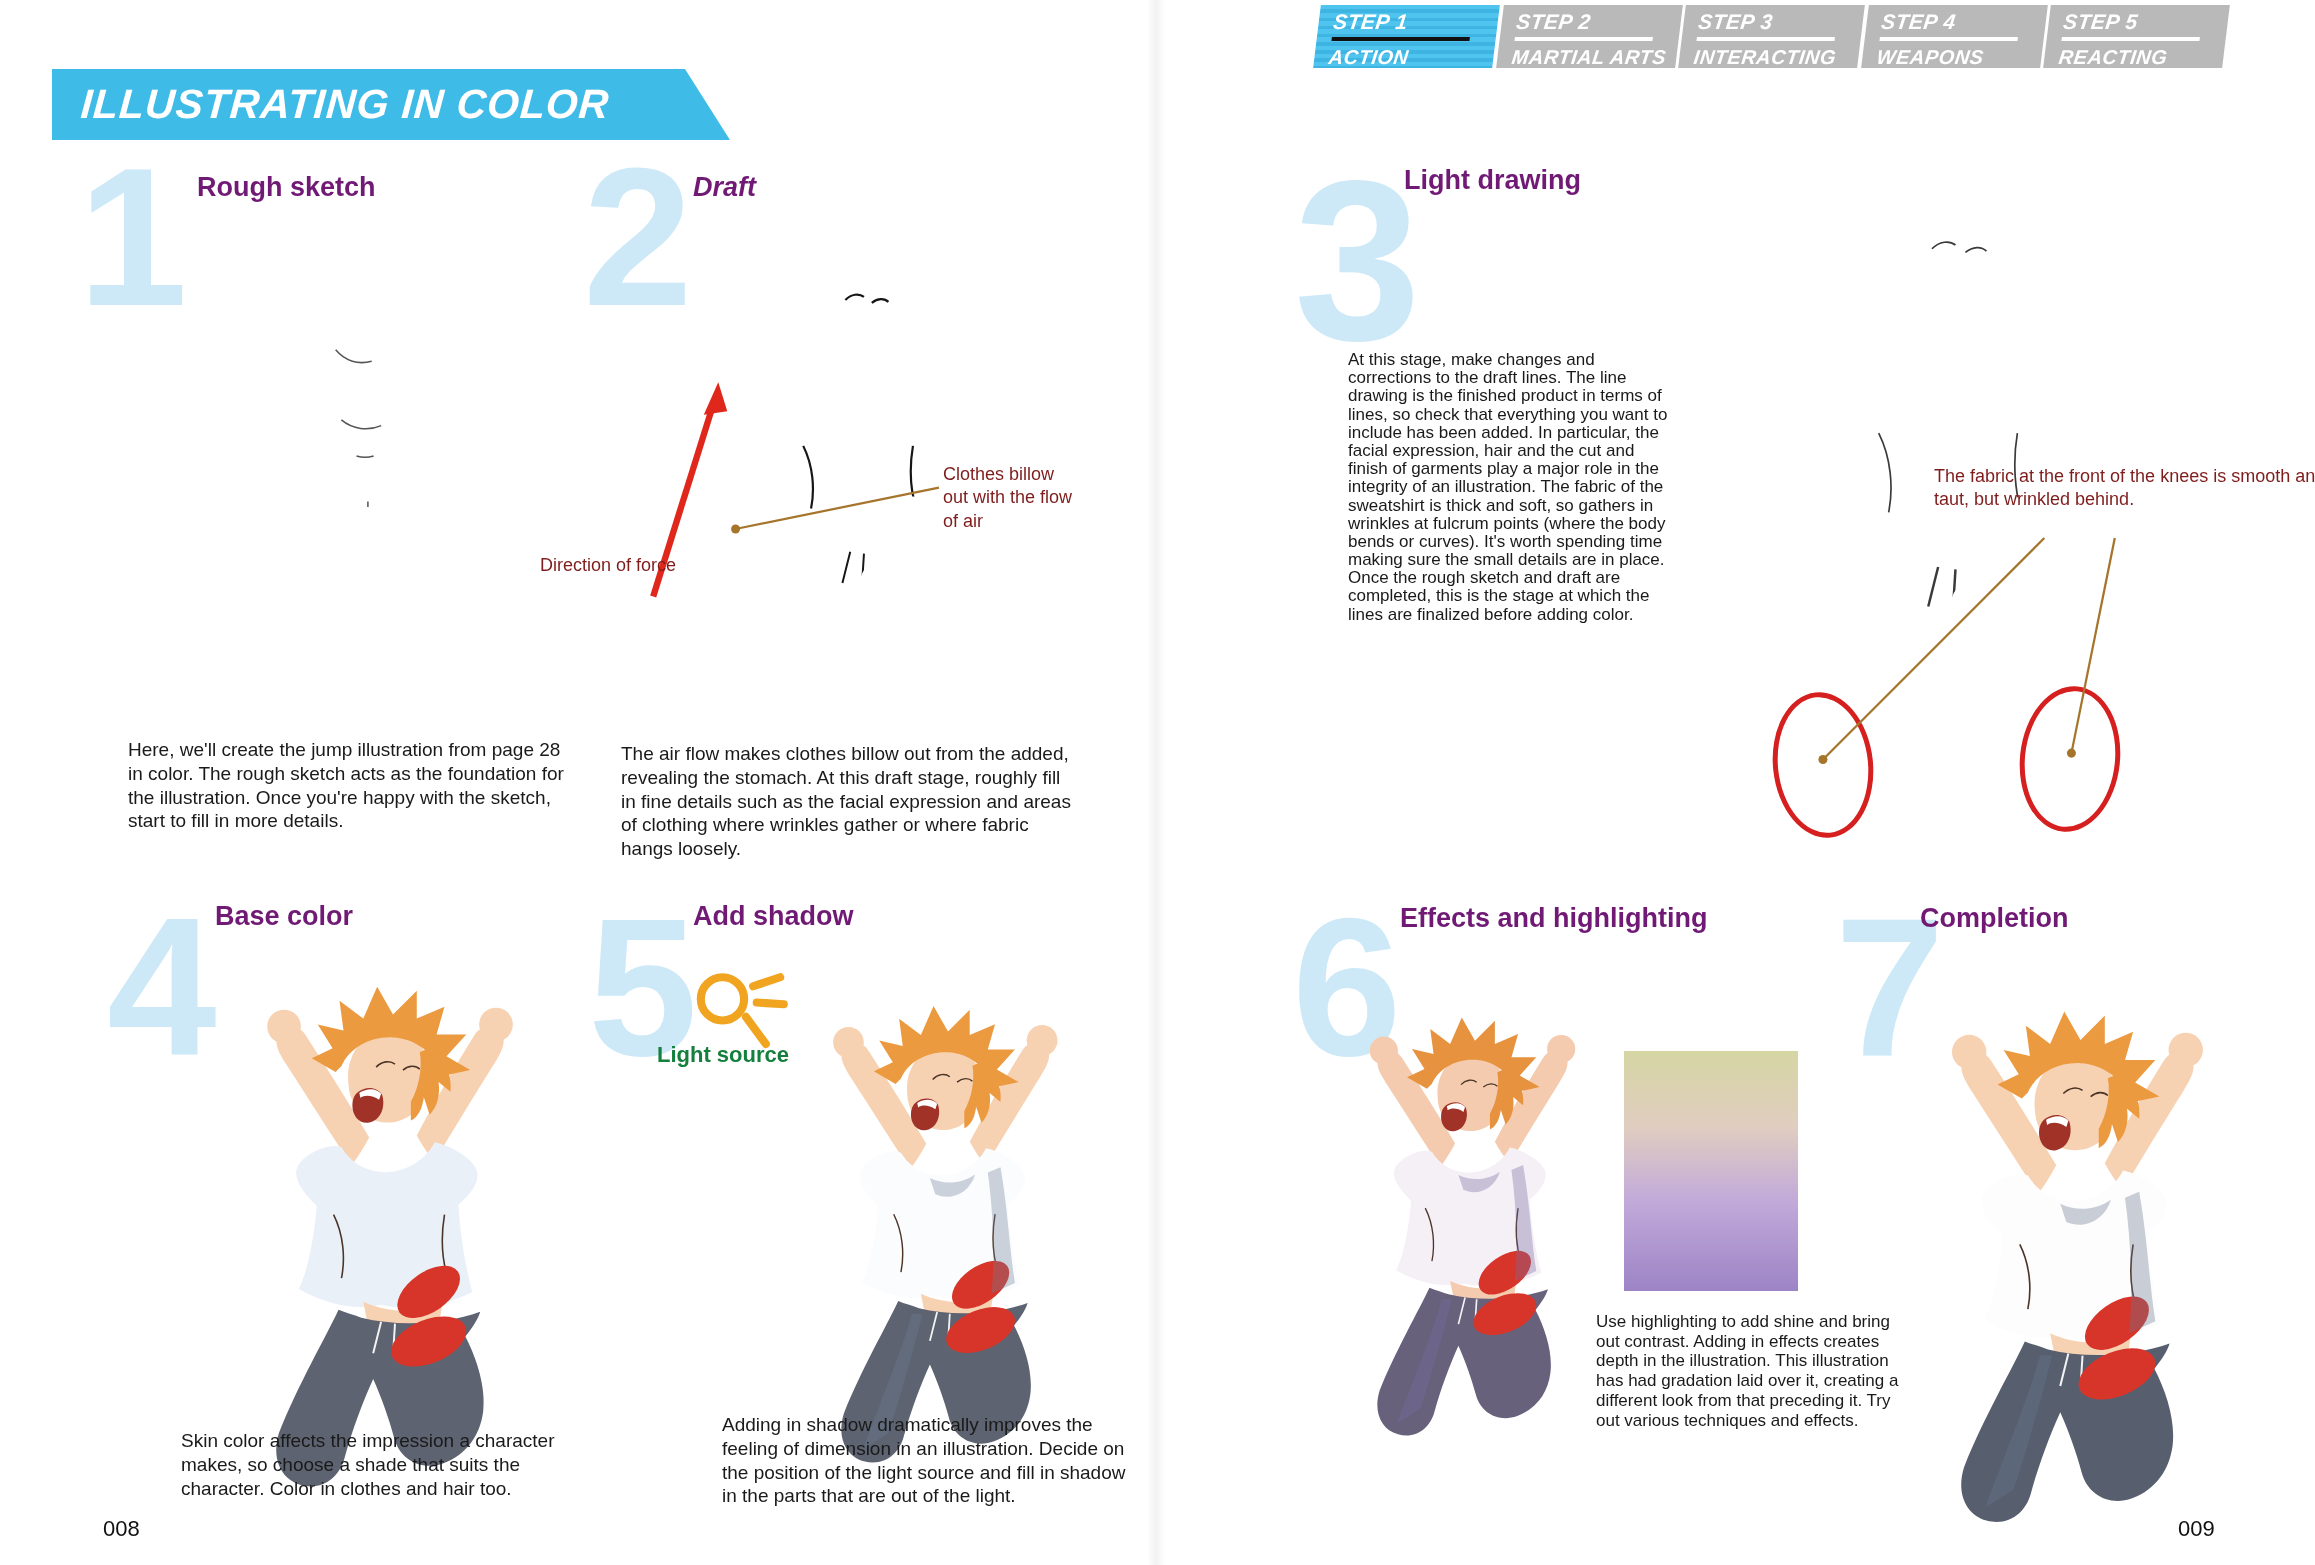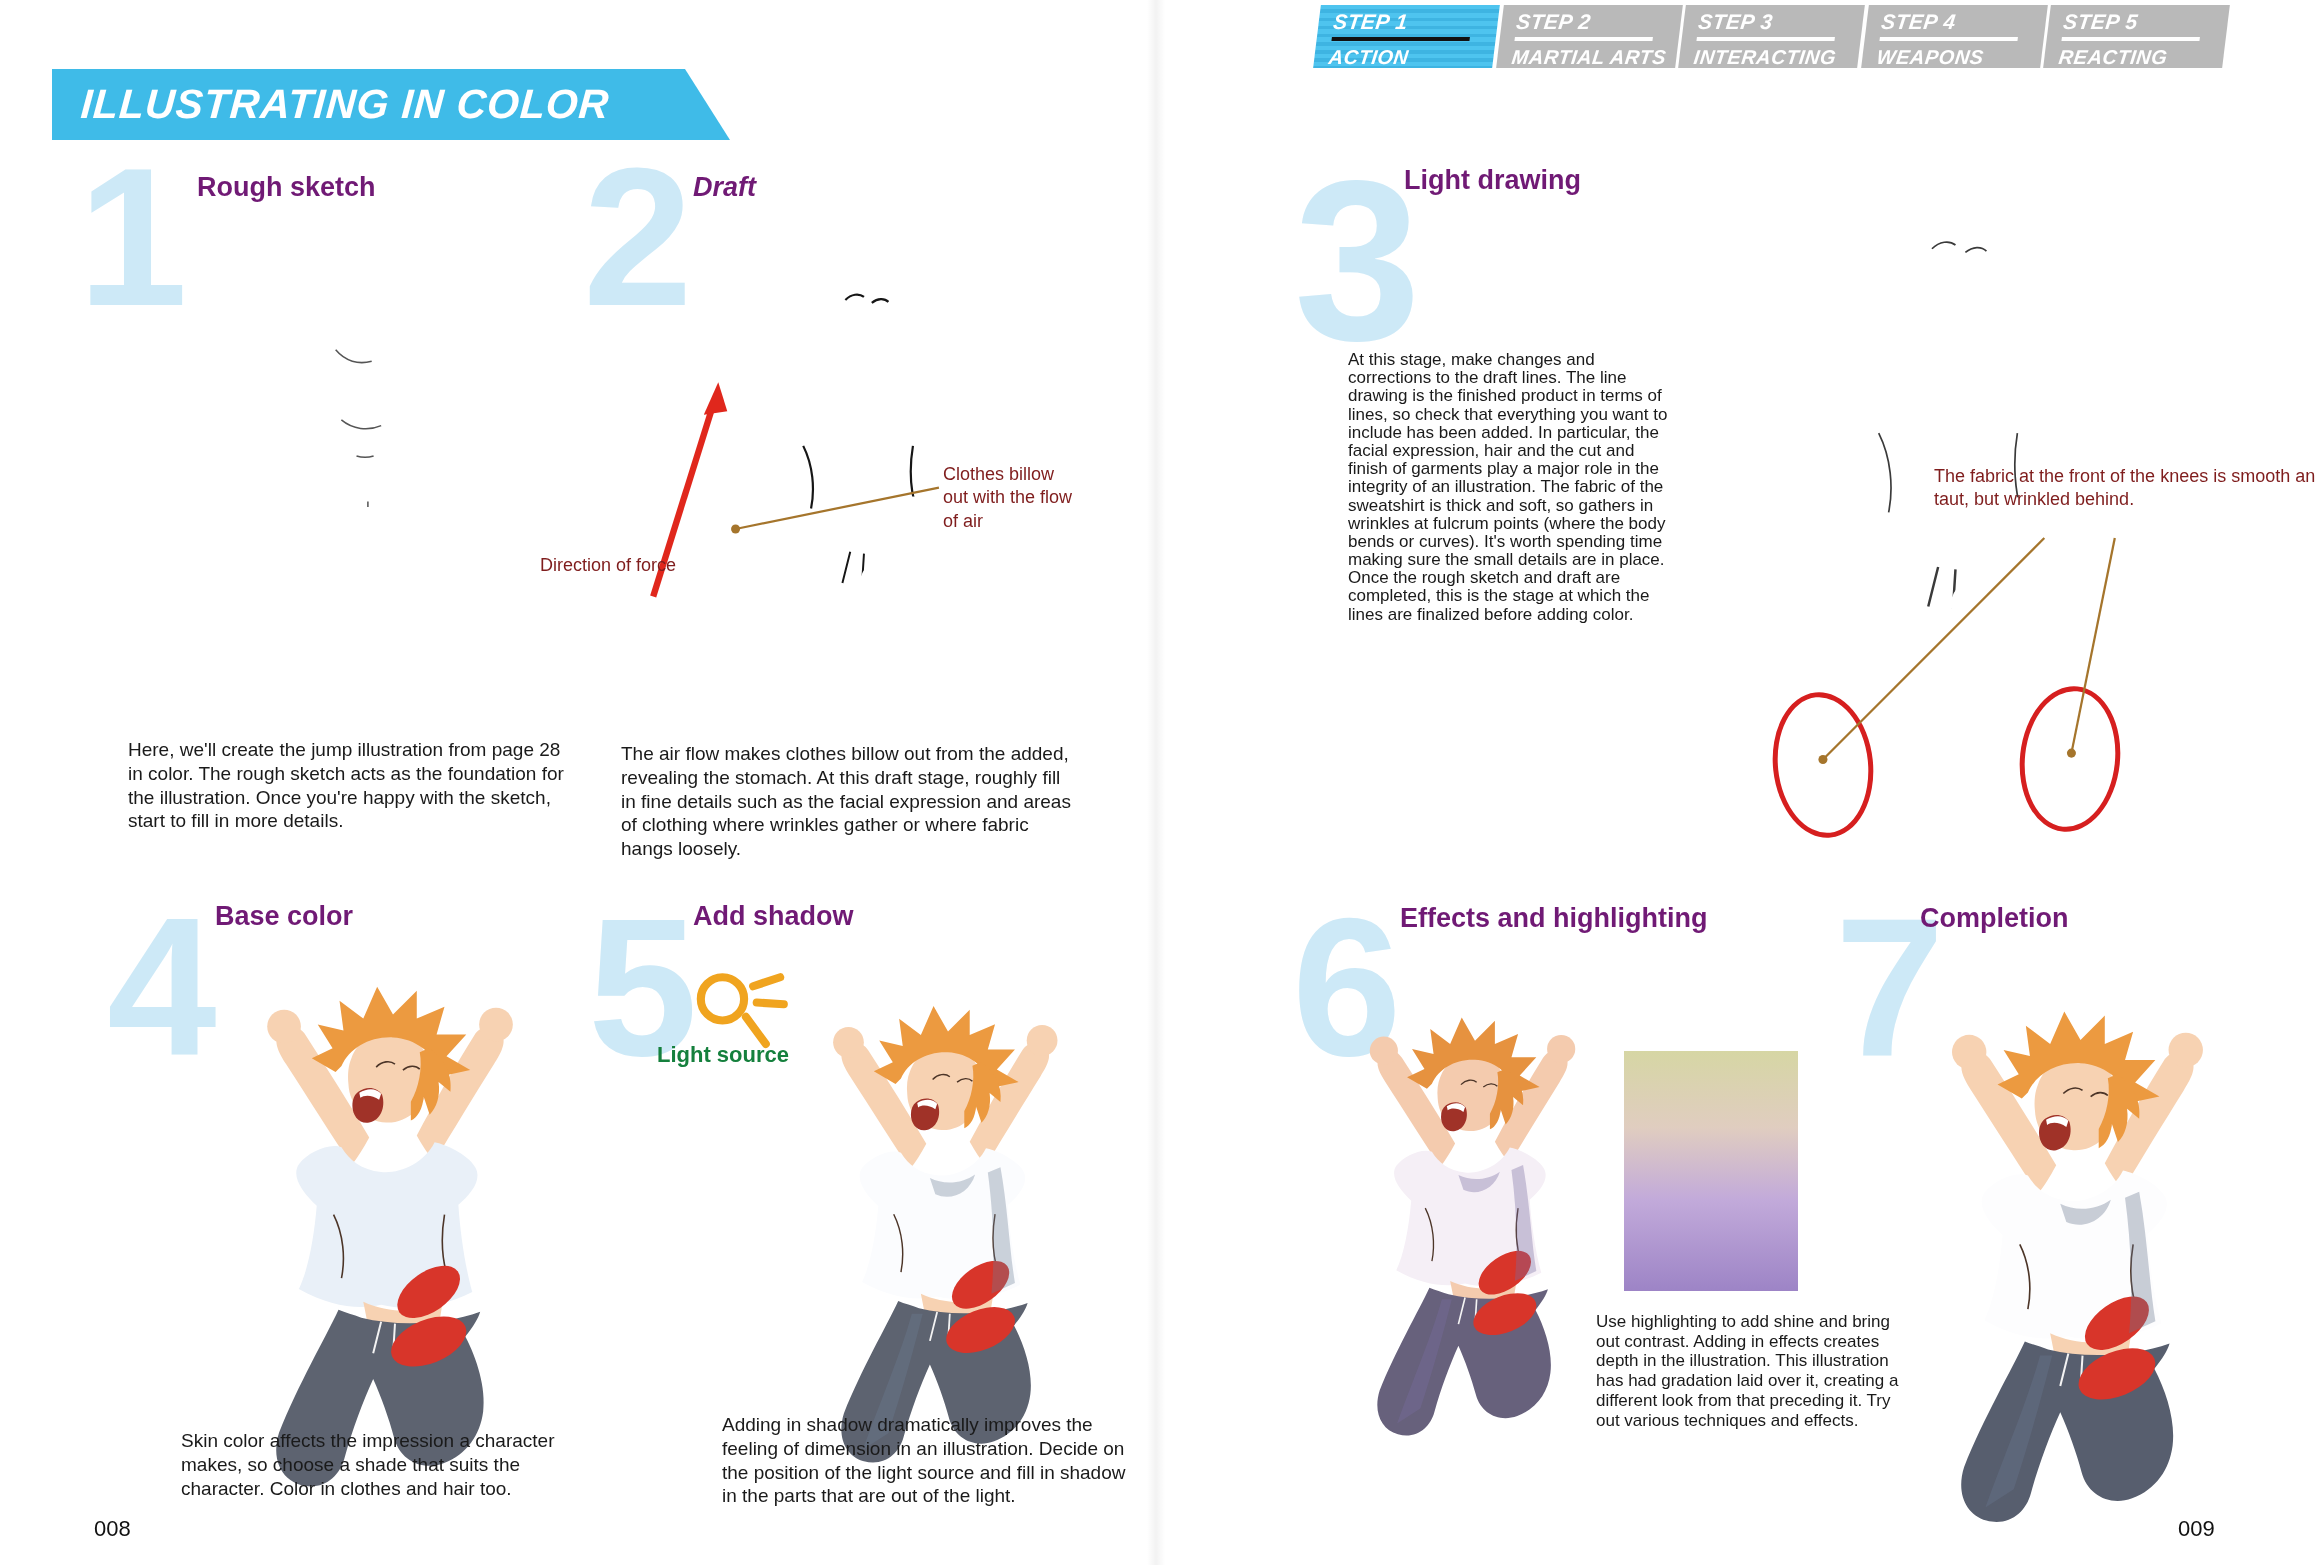--- a/index.html
+++ b/index.html
@@ -183,21 +183,21 @@
       <line x1="78" y1="46" x2="108" y2="48"></line>
       <line x1="66" y1="62" x2="88" y2="92"></line>
     </g>
   </svg>
   <div class="abs orange-label" style="left:657px;top:1042px;">Light source</div>
   <svg class="abs fig v-shadow" style="left:758px;top:975px;" width="380" height="511" viewBox="0 0 420 540">
       <use href="#jumper"></use>
     </svg>
   <div class="abs caption" style="left:722px;top:1413px;width:416px;">Adding in shadow dramatically improves the feeling of dimension in an illustration. Decide on the position of the light source and fill in shadow in the parts that are out of the light.</div>
 
-  <div class="abs pagenum" style="left:94px;top:1516px;">008</div>
+  <div class="abs pagenum" style="left:103px;top:1516px;">008</div>
 
   <div class="abs tabstrip">
     <div class="tab active">
       <div class="tab-step">STEP 1</div>
       <div class="tab-rule"></div>
       <div class="tab-label">ACTION</div>
     </div>
     <div class="tab inactive">
       <div class="tab-step">STEP 2</div>
       <div class="tab-rule"></div>

